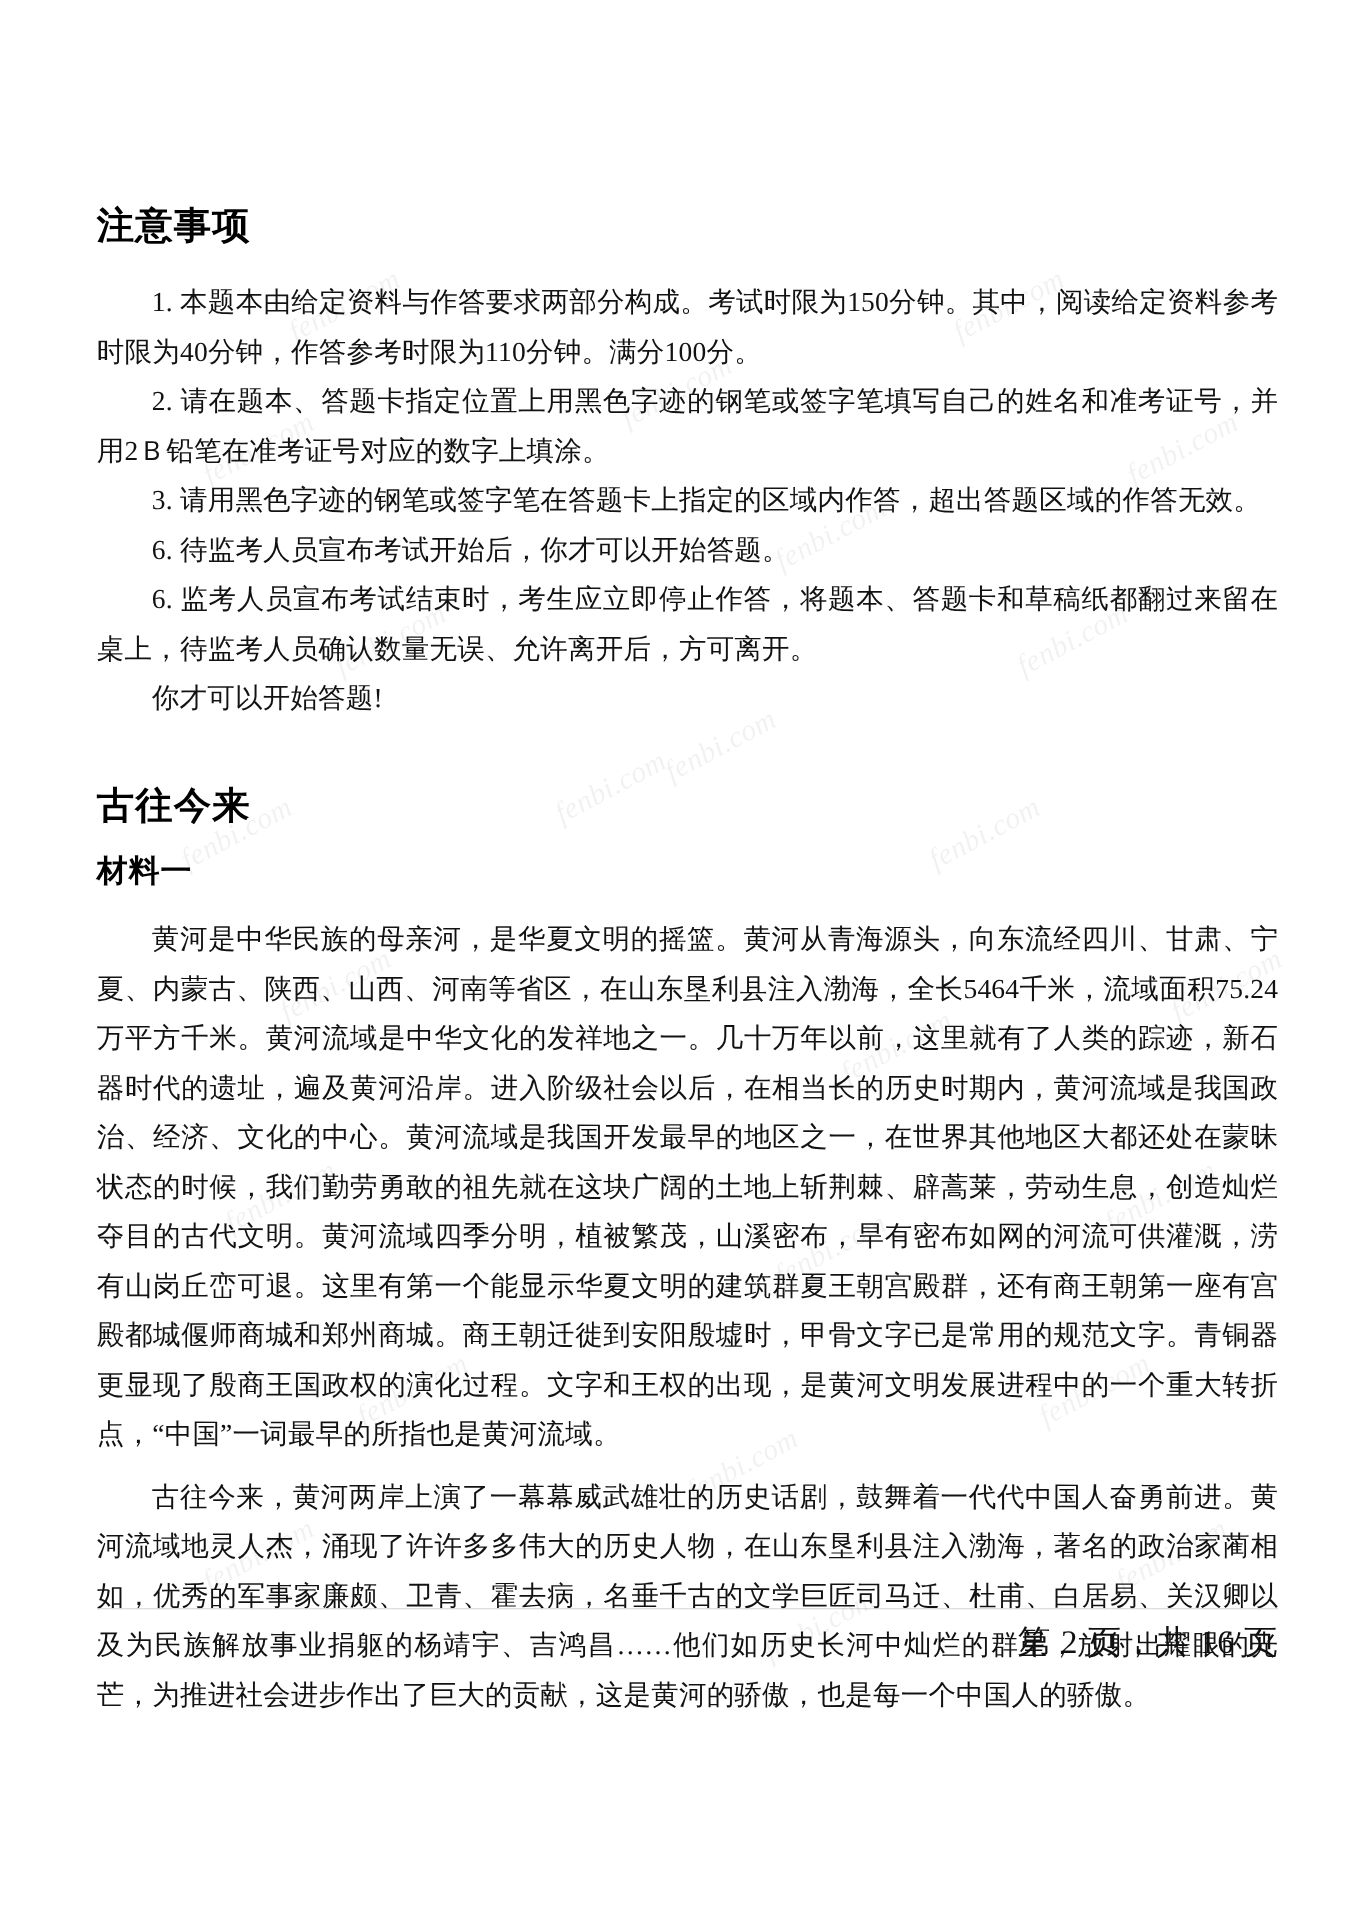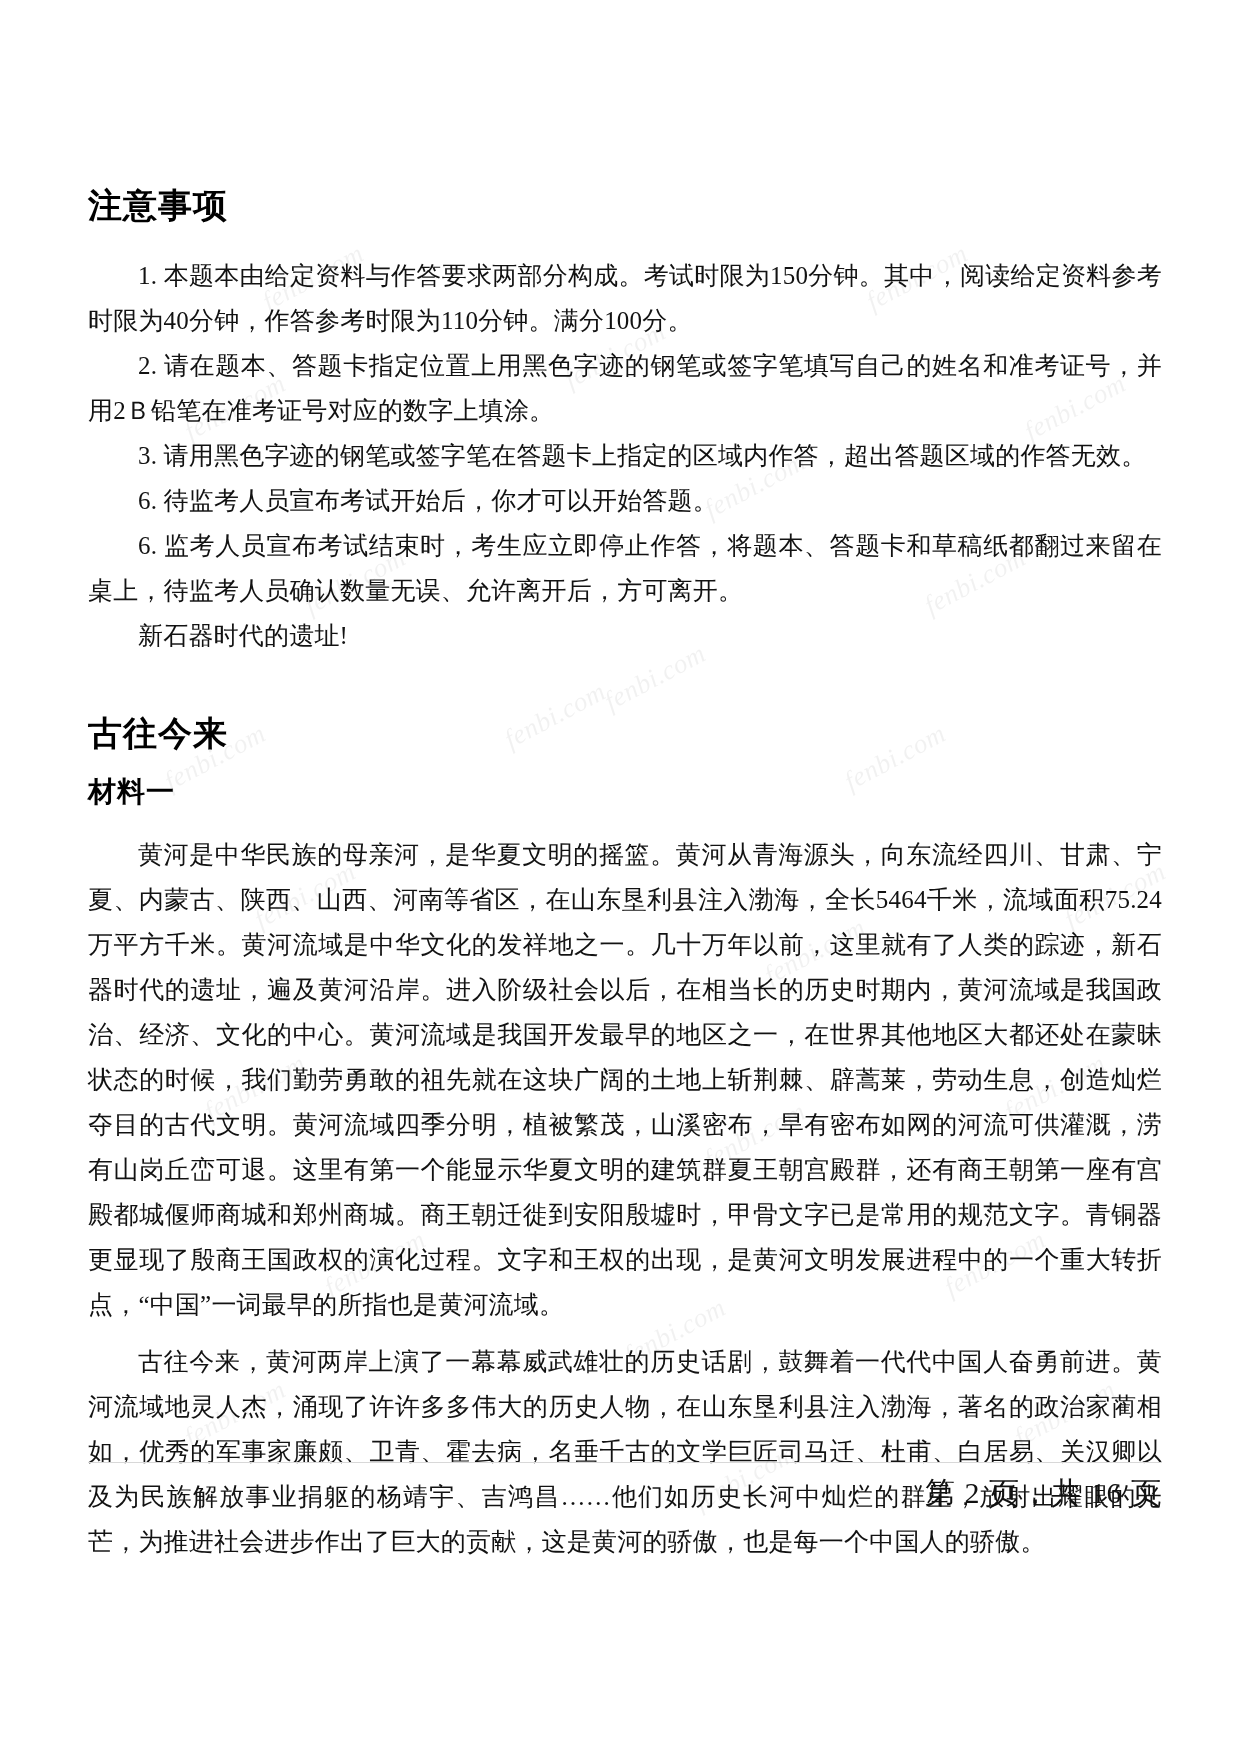--- a/index.html
+++ b/index.html
@@ -162,21 +162,21 @@
 
     <h1 class="h-main">注意事项</h1>
 
     <div class="gap-after-title"></div>
 
     <p class="para indent-num">1.  本题本由给定资料与作答要求两部分构成。考试时限为150分钟。其中，阅读给定资料参考时限为40分钟，作答参考时限为110分钟。满分100分。</p>
     <p class="para indent-num">2.  请在题本、答题卡指定位置上用黑色字迹的钢笔或签字笔填写自己的姓名和准考证号，并用2Ｂ铅笔在准考证号对应的数字上填涂。</p>
     <p class="para indent-num">3.  请用黑色字迹的钢笔或签字笔在答题卡上指定的区域内作答，超出答题区域的作答无效。</p>
     <p class="para indent-num">6.  待监考人员宣布考试开始后，你才可以开始答题。</p>
     <p class="para indent-num">6.  监考人员宣布考试结束时，考生应立即停止作答，将题本、答题卡和草稿纸都翻过来留在桌上，待监考人员确认数量无误、允许离开后，方可离开。</p>
-    <p class="para indent2">新石器时代的遗址!</p>
+    <p class="para indent2">你才可以开始答题!</p>
 
     <div class="gap-before-given"></div>
 
     <h2 class="h-main">古往今来</h2>
 
     <div class="gap-after-given"></div>
 
     <h3 class="h-sub">材料一</h3>
 
     <div class="gap-after-sub"></div>

